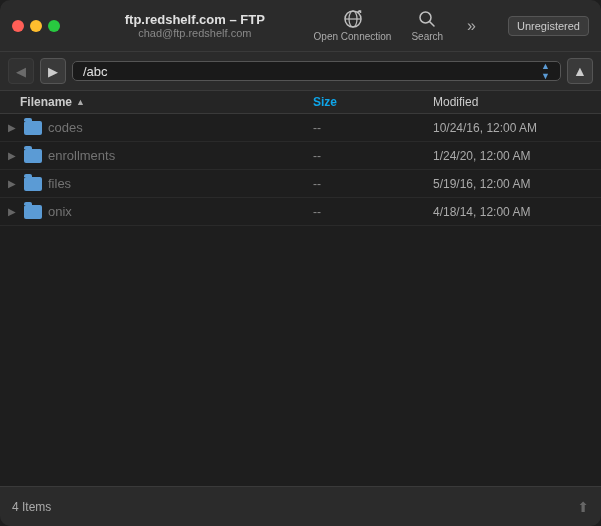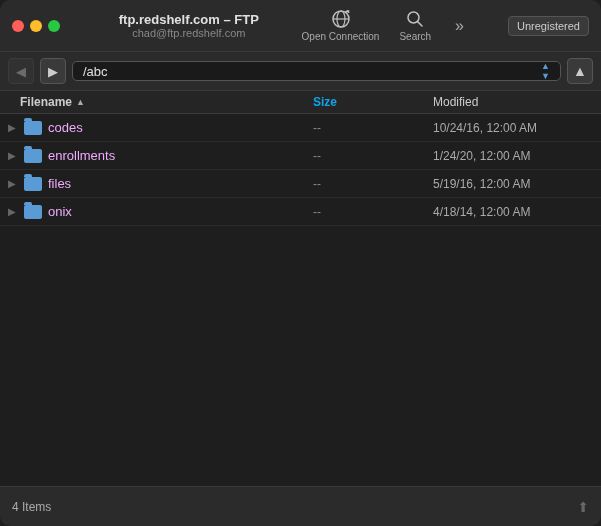--- a/index.html
+++ b/index.html
@@ -97,21 +97,21 @@
       padding: 4px;
     }
 
     .unregistered-badge {
       background: #3a3a3a;
       border: 1px solid #555;
       border-radius: 4px;
       padding: 3px 8px;
       font-size: 11px;
       color: #ccc;
-      margin-left: 20px;
+      margin-left: 8px;
     }
 
     
     .nav-bar {
       background: #2b2b2b;
       display: flex;
       align-items: center;
       padding: 6px 8px;
       gap: 6px;
       border-bottom: 1px solid #3a3a3a;
@@ -267,21 +267,21 @@
       top: -3px;
       left: 0;
       width: 8px;
       height: 3px;
       background: #5b9bd5;
       border-radius: 2px 2px 0 0;
     }
 
     .file-name-text {
       font-size: 13px;
-      color: #f0abfc;
+      color: #737373;
     }
 
     .file-size-cell {
       width: 120px;
       font-size: 12px;
       color: #888;
     }
 
     .file-modified-cell {
       width: 160px;

